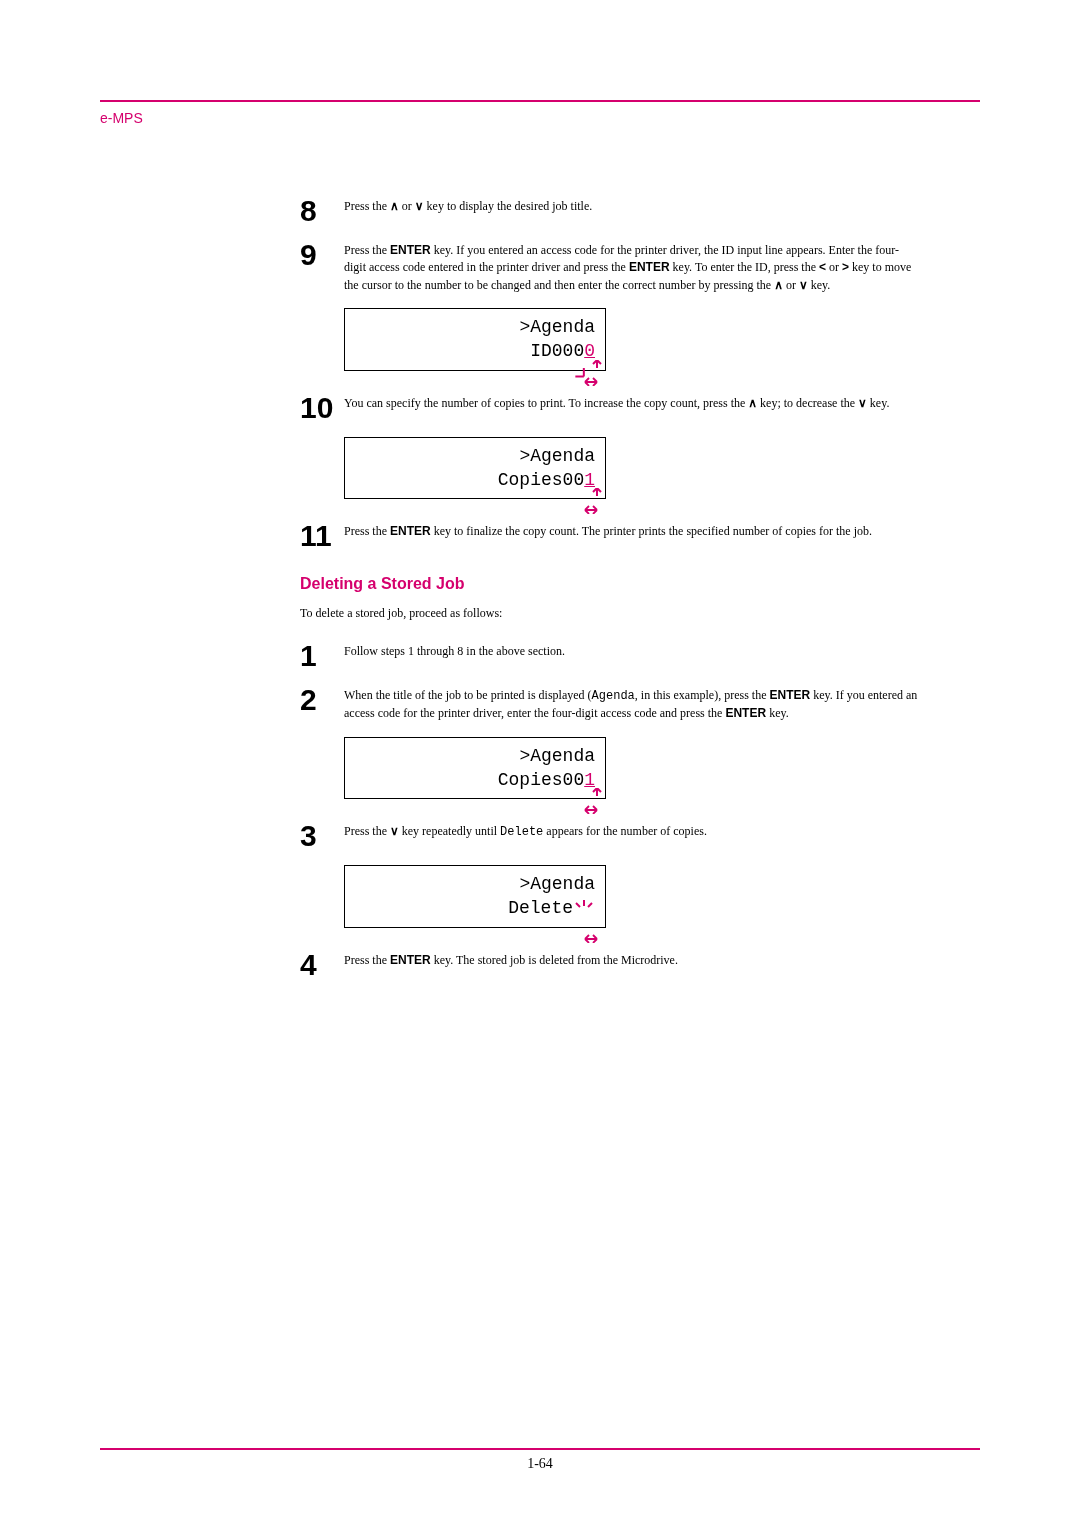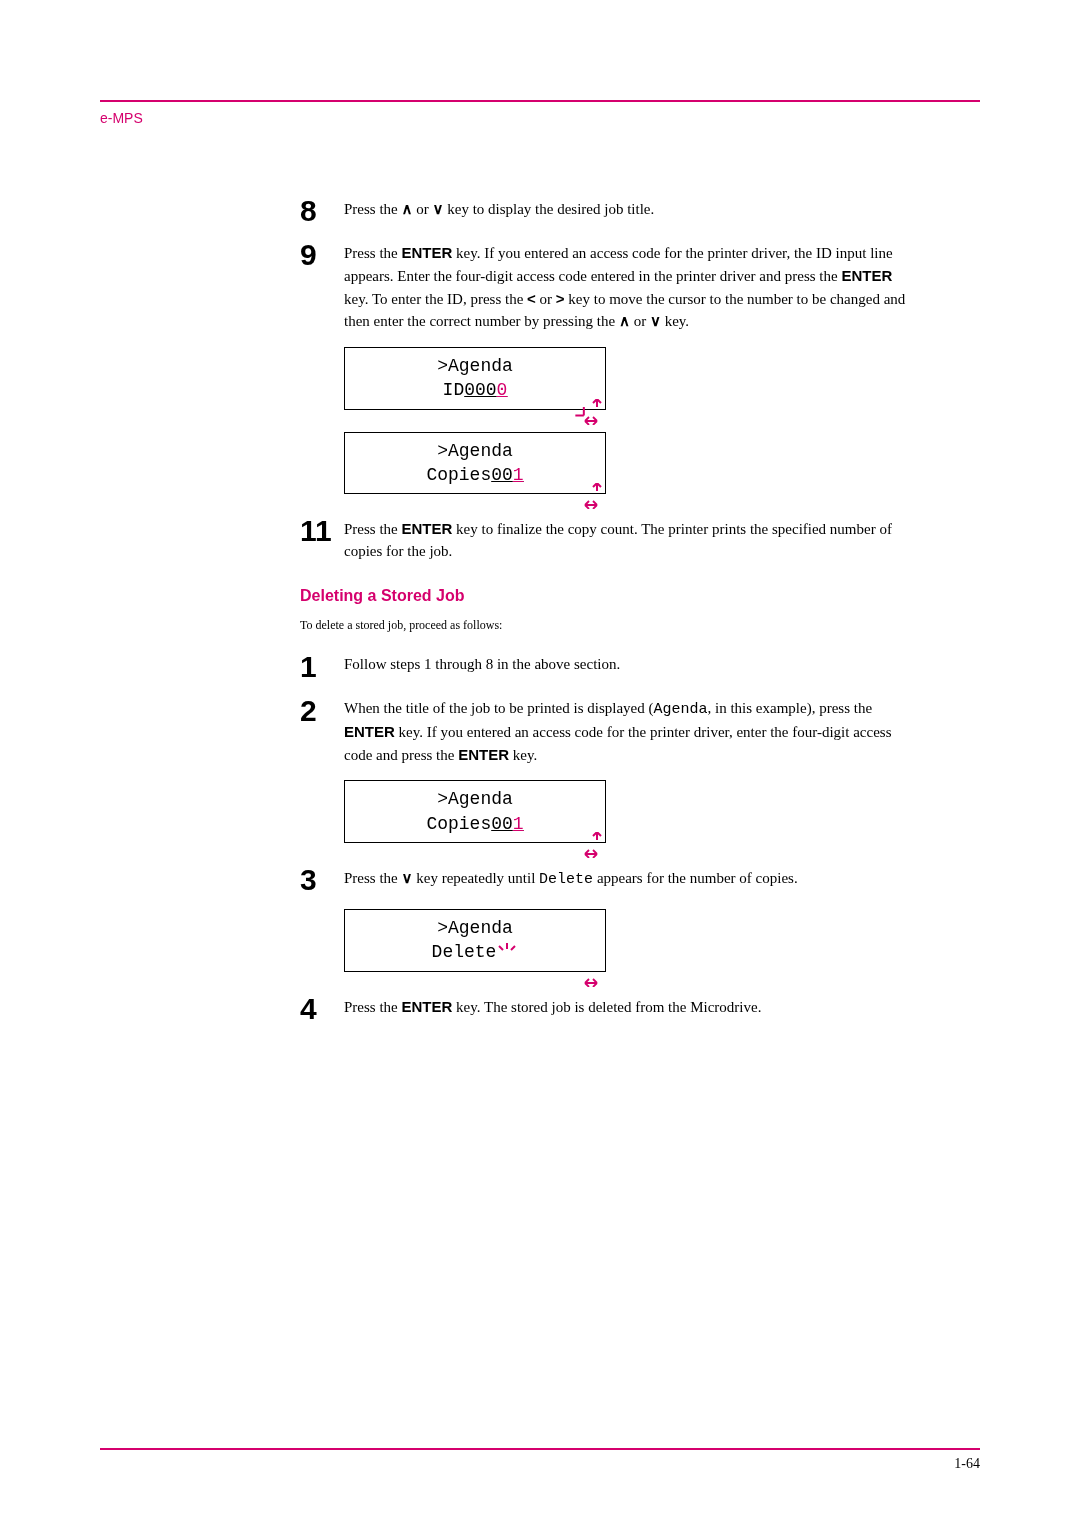--- a/index.html
+++ b/index.html
@@ -42,21 +42,21 @@
   .step-num {
     font-family: Arial, sans-serif;
     font-weight: 900;
     font-size: 30px;
     line-height: 1;
     width: 44px;
     flex-shrink: 0;
     text-align: left;
   }
   .step-text {
-    font-size: 15px;
+    font-size: 12px;
     line-height: 1.45;
     padding-top: 2px;
   }
   .step-text b.sans {
     font-family: Arial, sans-serif;
     font-weight: bold;
   }
   .mono {
     font-family: "Courier New", monospace;
   }
@@ -71,25 +71,24 @@
     margin-top: 10px;
     margin-bottom: 22px;
     padding: 6px 10px 6px 10px;
     position: relative;
     font-family: "Courier New", monospace;
     font-size: 18px;
     line-height: 1.35;
   }
   .lcd-row {
     display: flex;
-    justify-content: center;
+    justify-content: flex-end;
   }
   .lcd-blink {
     position: relative;
-    text-decoration: underline;
   }
   .lcd-blink .underline-char {
     text-decoration: underline;
   }
   .cursor-arrows {
     position: absolute;
     right: -6px;
     bottom: -14px;
     width: 36px;
     height: 24px;
@@ -112,21 +111,21 @@
     position: absolute;
     bottom: 56px;
     left: 100px;
     right: 100px;
   }
   .footer-line {
     border-top: 2px solid #d5006d;
     margin-bottom: 6px;
   }
   .footer-num {
-    text-align: right;
+    text-align: center;
     font-size: 14px;
   }
 </style>
 </head>
 <body>
 
 <div class="page">
 
   <div class="header-line"></div>
   <div class="header-label">e-MPS</div>
@@ -159,20 +158,26 @@
         <div class="cursor-arrows">
           <svg width="36" height="26" viewBox="0 0 36 26">
             <path d="M8 4 L2 10 M8 4 L2 -2" stroke="#d5006d" stroke-width="2" fill="none" transform="translate(6,8) rotate(45)"></path>
             <path d="M18 0 L18 8 M14 4 L18 0 L22 4" stroke="#d5006d" stroke-width="2" fill="none" transform="translate(4,0)"></path>
             <path d="M10 22 L22 22 M10 22 L14 18 M10 22 L14 26 M22 22 L18 18 M22 22 L18 26" stroke="#d5006d" stroke-width="1.8" fill="none"></path>
           </svg>
         </div>
       </div>
     </div>
 
+    <div class="step">
+      <div class="step-num">10</div>
+      <div class="step-text">
+        <span>You can specify the number of copies to print. To increase the copy count, press the </span><span class="sym">∧</span><span> key; to decrease the </span><span class="sym">∨</span><span> key.</span>
+      </div>
+    </div>
 
     <div style="margin-left:44px;">
       <div class="lcd">
         <div class="lcd-row">
             <span>&gt;Agenda</span>
           </div>
         <div class="lcd-row">
           <span> Copies</span>
           <span class="lcd-blink"><span>00</span><span class="underline-char" style="color:#d5006d;">1</span></span>
         </div>

